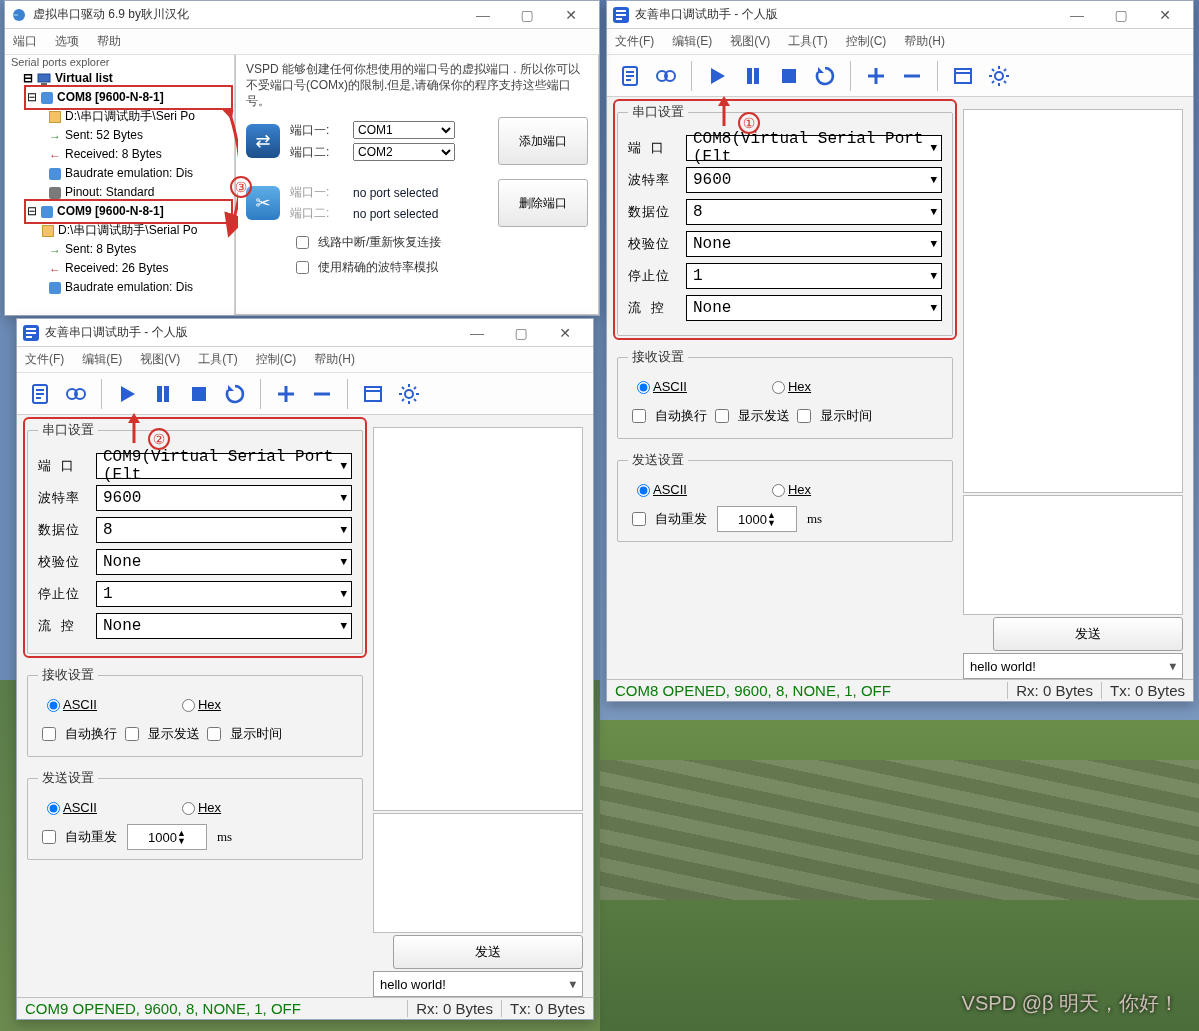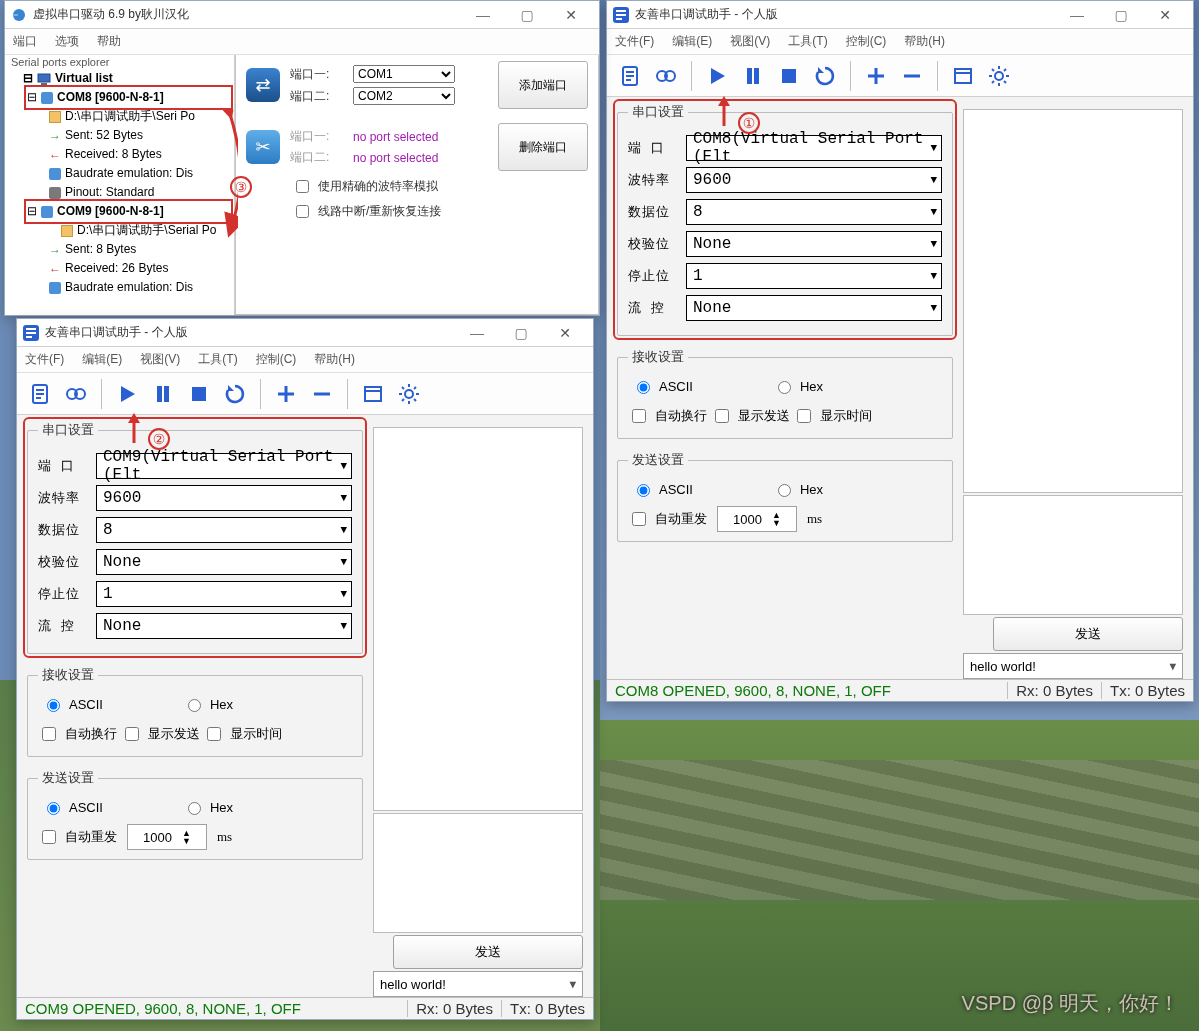--- a/index.html
+++ b/index.html
@@ -49,21 +49,21 @@
   .redbox { outline:2px solid #d2322d; outline-offset:1px; }
   .vspd .right { flex:1; display:flex; flex-direction:column; background:#f4f4f4;}
   .tabs { display:flex; height:26px; font-size:12px;}
   .tabs div { padding:5px 12px; border:1px solid #c6c6c6; border-bottom:none; background:#ececec; margin-right:-1px; cursor:default;}
   .tabs div:first-child { background:#fff; font-weight:bold;}
   .vspd .panel { flex:1; background:#fff; border:1px solid #c6c6c6; border-top:none;
     padding:6px 10px; font-size:12px; color:#333;}
   .pair-row { display:flex; align-items:center; margin:4px 0; gap:8px;}
   .pair-row label { width:55px;}
   .pair-row select { width:102px; font-size:12px;}
-  .pair-row .sel-static { width:102px; color:#a21caf;}
+  .pair-row .sel-static { width:102px; color:#0f172a;}
   .pair-btn { width:90px; height:48px; border:1px solid #b0b0b0; border-radius:3px;
     background:linear-gradient(#fff,#e9e9e9); font-size:12px; display:flex; align-items:center; justify-content:center;}
   .pair-icon { width:34px; height:34px; background:linear-gradient(#3b82d0,#1b4f8a); border-radius:6px; display:flex;
     align-items:center; justify-content:center; color:#fff; font-size:18px;}
   .pair-icon.x { background:linear-gradient(#5faee8,#2d7cc4);}
   .chk { display:flex; align-items:center; gap:6px; margin-top:6px; margin-left:46px; color:#333;}
   .chk input { transform:scale(1);}
   .vspd .desc { font-size:12px; color:#444; margin-bottom:8px; line-height:16px;}
 
   
@@ -74,35 +74,35 @@
     color:#2a5fd1; border-radius:3px;}
   .tbbtn svg { width:24px; height:24px;}
   .tbsep { width:1px; height:30px; background:#c0c0c0; margin:0 6px;}
   fieldset.fs { border:1px solid #bcbcbc; border-radius:2px; margin:6px 10px; padding:8px 10px; font-size:13px; background:#f3f3f3;}
   fieldset.fs legend { padding:0 4px; color:#333;font-family:Liberation Mono, monospace;}
   .form-row { display:flex; align-items:center; margin:6px 0; gap:8px;}
   .form-row label { width:50px; letter-spacing:1px; font-family: "SimSun","Courier New",monospace;}
   .form-row .sel { flex:1; height:26px; border:1px solid #000; background:#fff; padding:0 4px 0 6px;
     font-family:"Consolas","Courier New",monospace; font-size:16px; display:flex; align-items:center; justify-content:space-between;}
   .sel::after { content:"▼"; font-size:11px;}
-  .radio { display:inline-flex; align-items:center; gap:6px; font-family:"Consolas",monospace;}
+  .radio { display:inline-flex; align-items:center; font-family:"Consolas",monospace;text-decoration:underline;}
   .ck { display:inline-flex; align-items:center; gap:6px; font-family:"SimSun","Courier New",monospace; margin:4px 0;}
   .ck input[type=checkbox]{ width:14px; height:14px;}
   .shelp .main { flex:1; display:flex; }
   .shelp .leftcol { width:356px; display:flex; flex-direction:column; overflow:auto;}
   .shelp .rightcol { flex:1; display:flex; flex-direction:column; padding:6px 10px 0 0; gap:2px;}
   .outbox { flex:1; background:#fff; border:1px solid #bcbcbc; margin:6px 0 0 0;}
   .inbox  { height:120px; background:#fff; border:1px solid #bcbcbc;}
   .sendbtn { width:190px; height:34px; border:1px solid #a0a0a0; border-radius:3px;
     background:linear-gradient(#fff,#ebebeb); font-size:13px; align-self:flex-end;}
   .presetsel { height:26px; border:1px solid #a0a0a0; background:#fff; padding:0 6px; font-family:"Consolas",monospace;
     display:flex; align-items:center; font-size:13px; justify-content:space-between;}
   .presetsel::after{content:"▼";font-size:11px;color:#555;}
-  .numbox { height:26px; border:1px solid #a0a0a0; background:#fff; padding:0 15px;
-    font-family:"Consolas",monospace; font-size:13px; display:flex; align-items:center; width:80px; justify-content:space-between;}
+  .numbox { height:26px; border:1px solid #a0a0a0; background:#fff; padding:0 22px;
+    font-family:"Consolas",monospace; font-size:13px; display:flex; align-items:center; width:80px; justify-content:center;}
   .statusbar { height:22px; border-top:1px solid #c0c0c0; background:#f3f3f3; display:flex; align-items:center;
     font-family:"Consolas","Courier New",monospace; font-size:15px;}
   .statusbar .left { flex:1; color:#0a7a0a; padding-left:8px;}
   .statusbar .cell { border-left:1px solid #c0c0c0; padding:0 8px; color:#333;}
 
   
   .ann-arrow { position:absolute; z-index:50; pointer-events:none; }
   .ann-circ { position:absolute; width:22px; height:22px; border:2px solid #d2322d; border-radius:50%;
     color:#d2322d; font-size:14px; display:flex; align-items:center; justify-content:center; z-index:55;}
 
@@ -158,40 +158,41 @@
           </li>
         <li style="margin-left:26px">
             <span class="plug"></span>
             <span>Baudrate emulation: Dis</span>
           </li>
         <li style="margin-left:26px">
             <span class="plug" style="background:#7a7a7a"></span>
             <span>Pinout: Standard</span>
           </li>
         <li style="margin-left:4px" class="redbox">⊟ <span class="plug"></span> <b>COM9 [9600-N-8-1]</b></li>
-        <li style="margin-left:38px">
+        <li style="margin-left:19px">
             <span class="folder"></span>
             <span>D:\串口调试助手\Serial Po</span>
           </li>
         <li style="margin-left:26px">
             <span class="arrow-right">→</span>
             <span>Sent: 8 Bytes</span>
           </li>
         <li style="margin-left:26px">
             <span class="arrow-left">←</span>
             <span>Received: 26 Bytes</span>
           </li>
         <li style="margin-left:26px">
             <span class="plug"></span>
             <span>Baudrate emulation: Dis</span>
           </li>
       </ul>
     </div>
     <div class="right">
       <div class="panel">
+        <div class="desc">VSPD 能够创建任何你想使用的端口号的虚拟端口 . 所以你可以不受端口号(COMx)的限制.但是,请确保你的程序支持这些端口号。</div>
         <div style="display:flex;align-items:center;gap:10px">
           <div class="pair-icon">⇄</div>
           <div style="flex:1">
             <div class="pair-row">
                 <label>端口一:</label>
               <select><option>COM1</option></select>
               </div>
             <div class="pair-row">
                 <label>端口二:</label>
               <select><option>COM2</option></select>
@@ -208,25 +209,25 @@
               </div>
             <div class="pair-row">
                 <label style="color:#999">端口二:</label>
               <span class="sel-static">no port selected</span>
               </div>
           </div>
           <button class="pair-btn">删除端口</button>
         </div>
         <div class="chk">
             <input type="checkbox" style="">
+            <span>线路中断/重新恢复连接</span>
+          </div>
+        <div class="chk">
+            <input type="checkbox" style="">
             <span>使用精确的波特率模拟</span>
-          </div>
-        <div class="chk">
-            <input type="checkbox" style="">
-            <span>线路中断/重新恢复连接</span>
           </div>
       </div>
     </div>
   </div>
   <div class="explorer-label">Serial ports explorer</div>
 </div>
 
 <svg class="ann-arrow" style="left:186px;top:110px;width:52px;height:128px">
   <defs>
       <marker id="ah" markerWidth="8" markerHeight="8" refX="6" refY="4" orient="auto">

